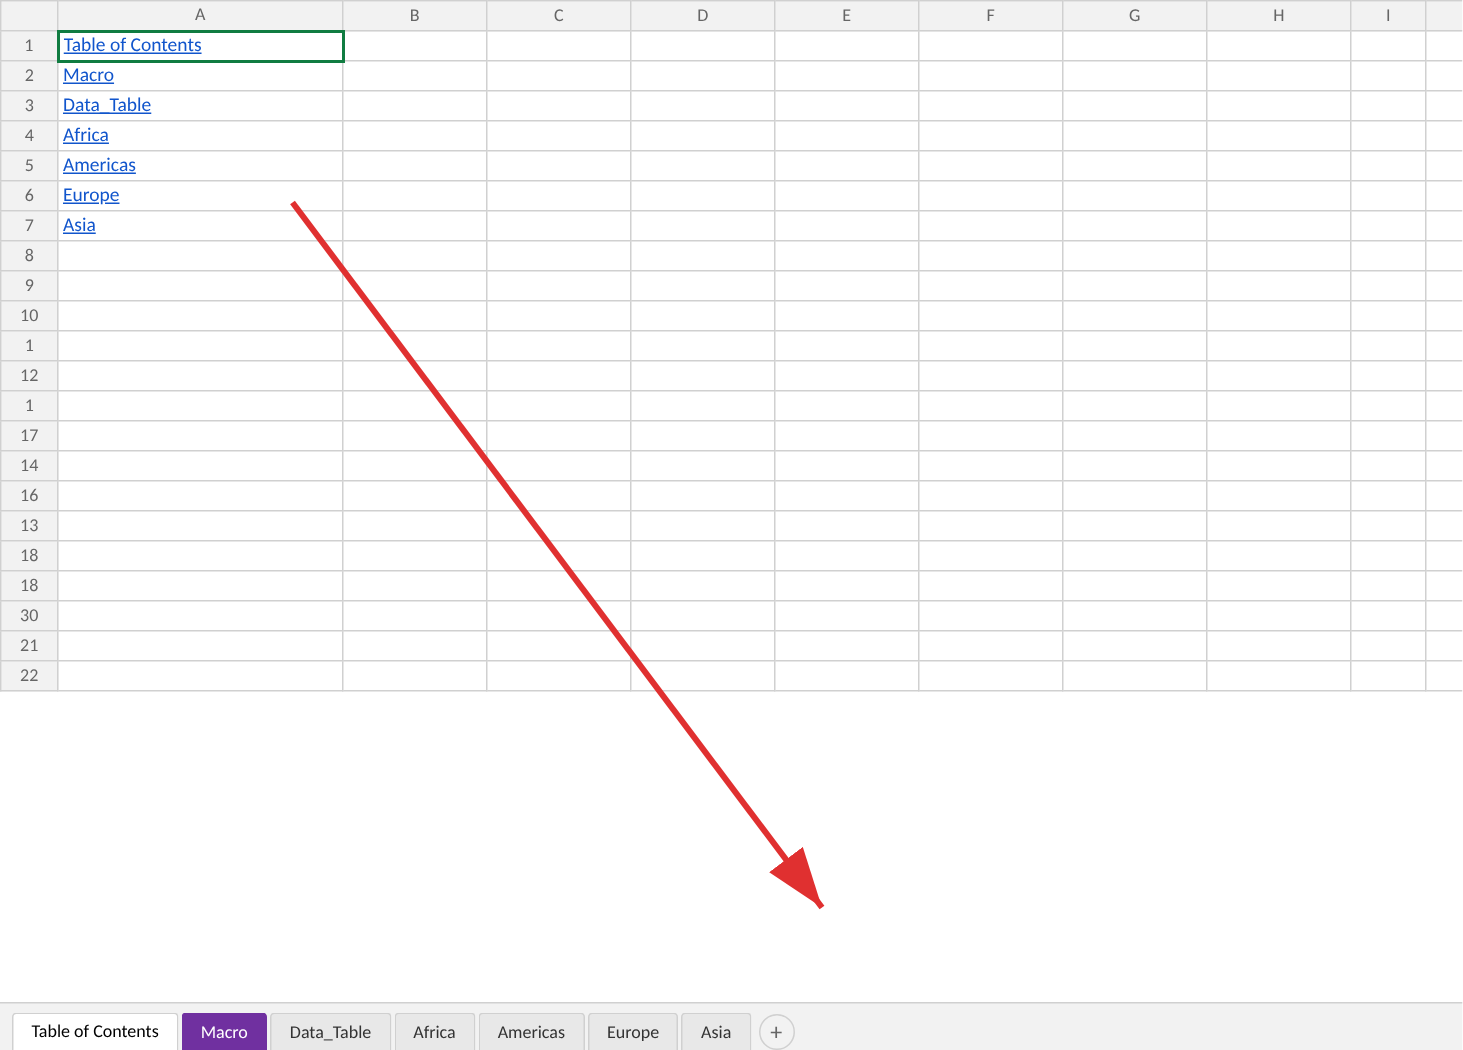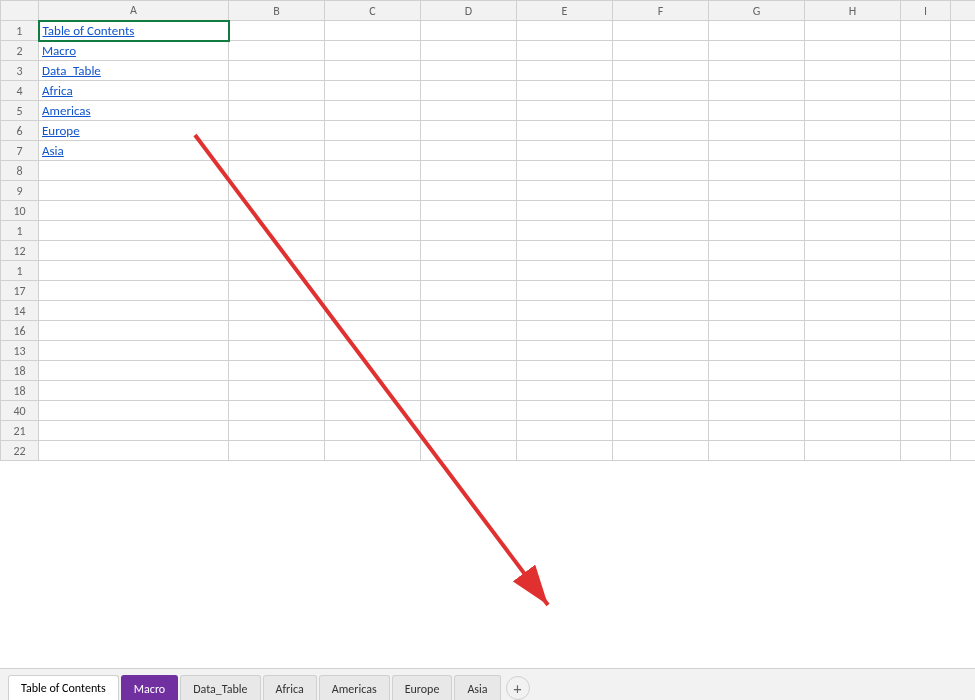--- a/index.html
+++ b/index.html
@@ -425,21 +425,21 @@
             <td class="cell"></td>
             <td class="cell"></td>
             <td class="cell"></td>
             <td class="cell"></td>
             <td class="cell"></td>
             <td class="cell"></td>
             <td class="cell"></td>
             <td class="cell"></td>
           </tr>
           <tr class="row-height">
-            <td class="row-num">40</td>
+            <td class="row-num">30</td>
             <td class="cell"></td>
             <td class="cell"></td>
             <td class="cell"></td>
             <td class="cell"></td>
             <td class="cell"></td>
             <td class="cell"></td>
             <td class="cell"></td>
             <td class="cell"></td>
             <td class="cell"></td>
             <td class="cell"></td>

